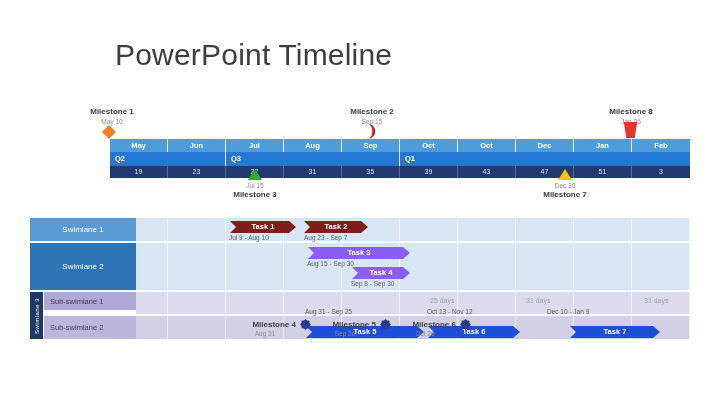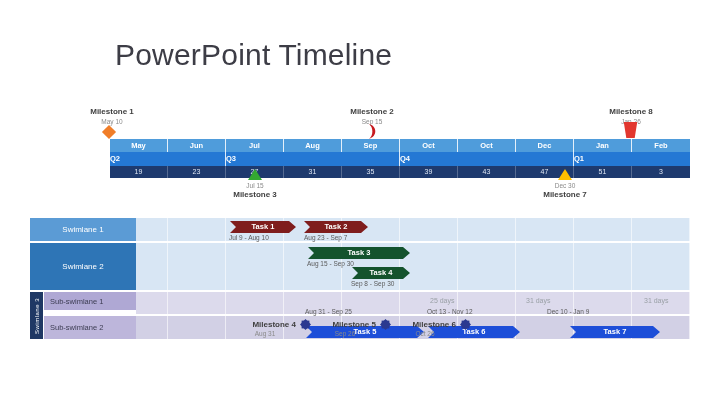--- a/index.html
+++ b/index.html
@@ -8,21 +8,21 @@
   .title{position:absolute;left:115px;top:38px;font-size:30px;color:#3d3d46;letter-spacing:.2px;}
 
   
   .band{position:absolute;left:110px;width:580px;display:flex;box-sizing:border-box;}
   .band .cell{box-sizing:border-box;color:#fff;white-space:nowrap;overflow:hidden;}
   .months{top:139px;height:13px;background:#4f9cdb;}
   .months .cell{width:58px;line-height:13px;font-size:7.5px;font-weight:bold;text-align:center;
                 border-right:1px solid rgba(255,255,255,.85);}
   .months .cell:last-child{border-right:none;}
   .quarters{top:152px;height:14px;background:#2478d4;}
-  .quarters .cell{line-height:14px;font-size:7.5px;font-weight:bold;
+  .quarters .cell{line-height:14px;font-size:7.5px;font-weight:bold;padding-left:5px;
                   border-right:1px solid rgba(255,255,255,.85);}
   .quarters .cell:last-child{border-right:none;}
   .weeks{top:166px;height:12px;background:#1e3a6e;}
   .weeks .cell{width:58px;line-height:12px;font-size:7px;text-align:center;color:#dfe8f5;
                border-right:1px solid rgba(255,255,255,.25);}
   .weeks .cell:last-child{border-right:none;}
 
   
   .ms-label{position:absolute;transform:translateX(-50%);font-size:8px;font-weight:bold;
             color:#3f3f3f;white-space:nowrap;z-index:3;}
@@ -47,21 +47,21 @@
           justify-content:center;z-index:2;letter-spacing:.5px;}
 
   .grid{position:absolute;left:110px;top:218px;width:580px;height:121px;z-index:1;pointer-events:none;
         background:repeating-linear-gradient(90deg,transparent 0 57px,rgba(255,255,255,.6) 57px 58px);}
 
   
   .task{position:absolute;height:12px;line-height:12px;color:#fff;font-size:7.5px;font-weight:bold;
         text-align:center;z-index:2;white-space:nowrap;
         clip-path:polygon(0 0,calc(100% - 7px) 0,100% 50%,calc(100% - 7px) 100%,0 100%,6px 50%);}
   .t-blue{background:#7f1d1d;}
-  .t-dblue{background:#14532d;}
+  .t-dblue{background:#8b5cf6;}
   .t-purple{background:#1d4ed8;margin-top:31px;}
   .task-date{position:absolute;font-size:6.5px;color:#5a5a5a;white-space:nowrap;z-index:2;}
   .duration{position:absolute;font-size:7px;color:#9aa0a6;white-space:nowrap;z-index:2;}
 
   .subms-label{position:absolute;font-size:8px;font-weight:bold;color:#3f3f3f;text-align:right;
                white-space:nowrap;z-index:2;}
   .subms-date{position:absolute;font-size:6.5px;color:#8a8a8a;text-align:center;z-index:2;}
 </style>
 </head>
 <body>
@@ -92,21 +92,20 @@
     <div class="cell">Sep</div>
     <div class="cell">Oct</div>
     <div class="cell">Oct</div>
     <div class="cell">Dec</div>
     <div class="cell">Jan</div>
     <div class="cell">Feb</div>
   </div>
   <div class="band quarters">
     <div class="cell" style="width:116px">Q2</div>
     <div class="cell" style="width:174px">Q3</div>
-    <div class="cell" style="width:174px">Q4</div>
     <div class="cell" style="width:116px">Q1</div>
   </div>
   <div class="band weeks">
     <div class="cell">19</div>
     <div class="cell">23</div>
     <div class="cell">27</div>
     <div class="cell">31</div>
     <div class="cell">35</div>
     <div class="cell">39</div>
     <div class="cell">43</div>

